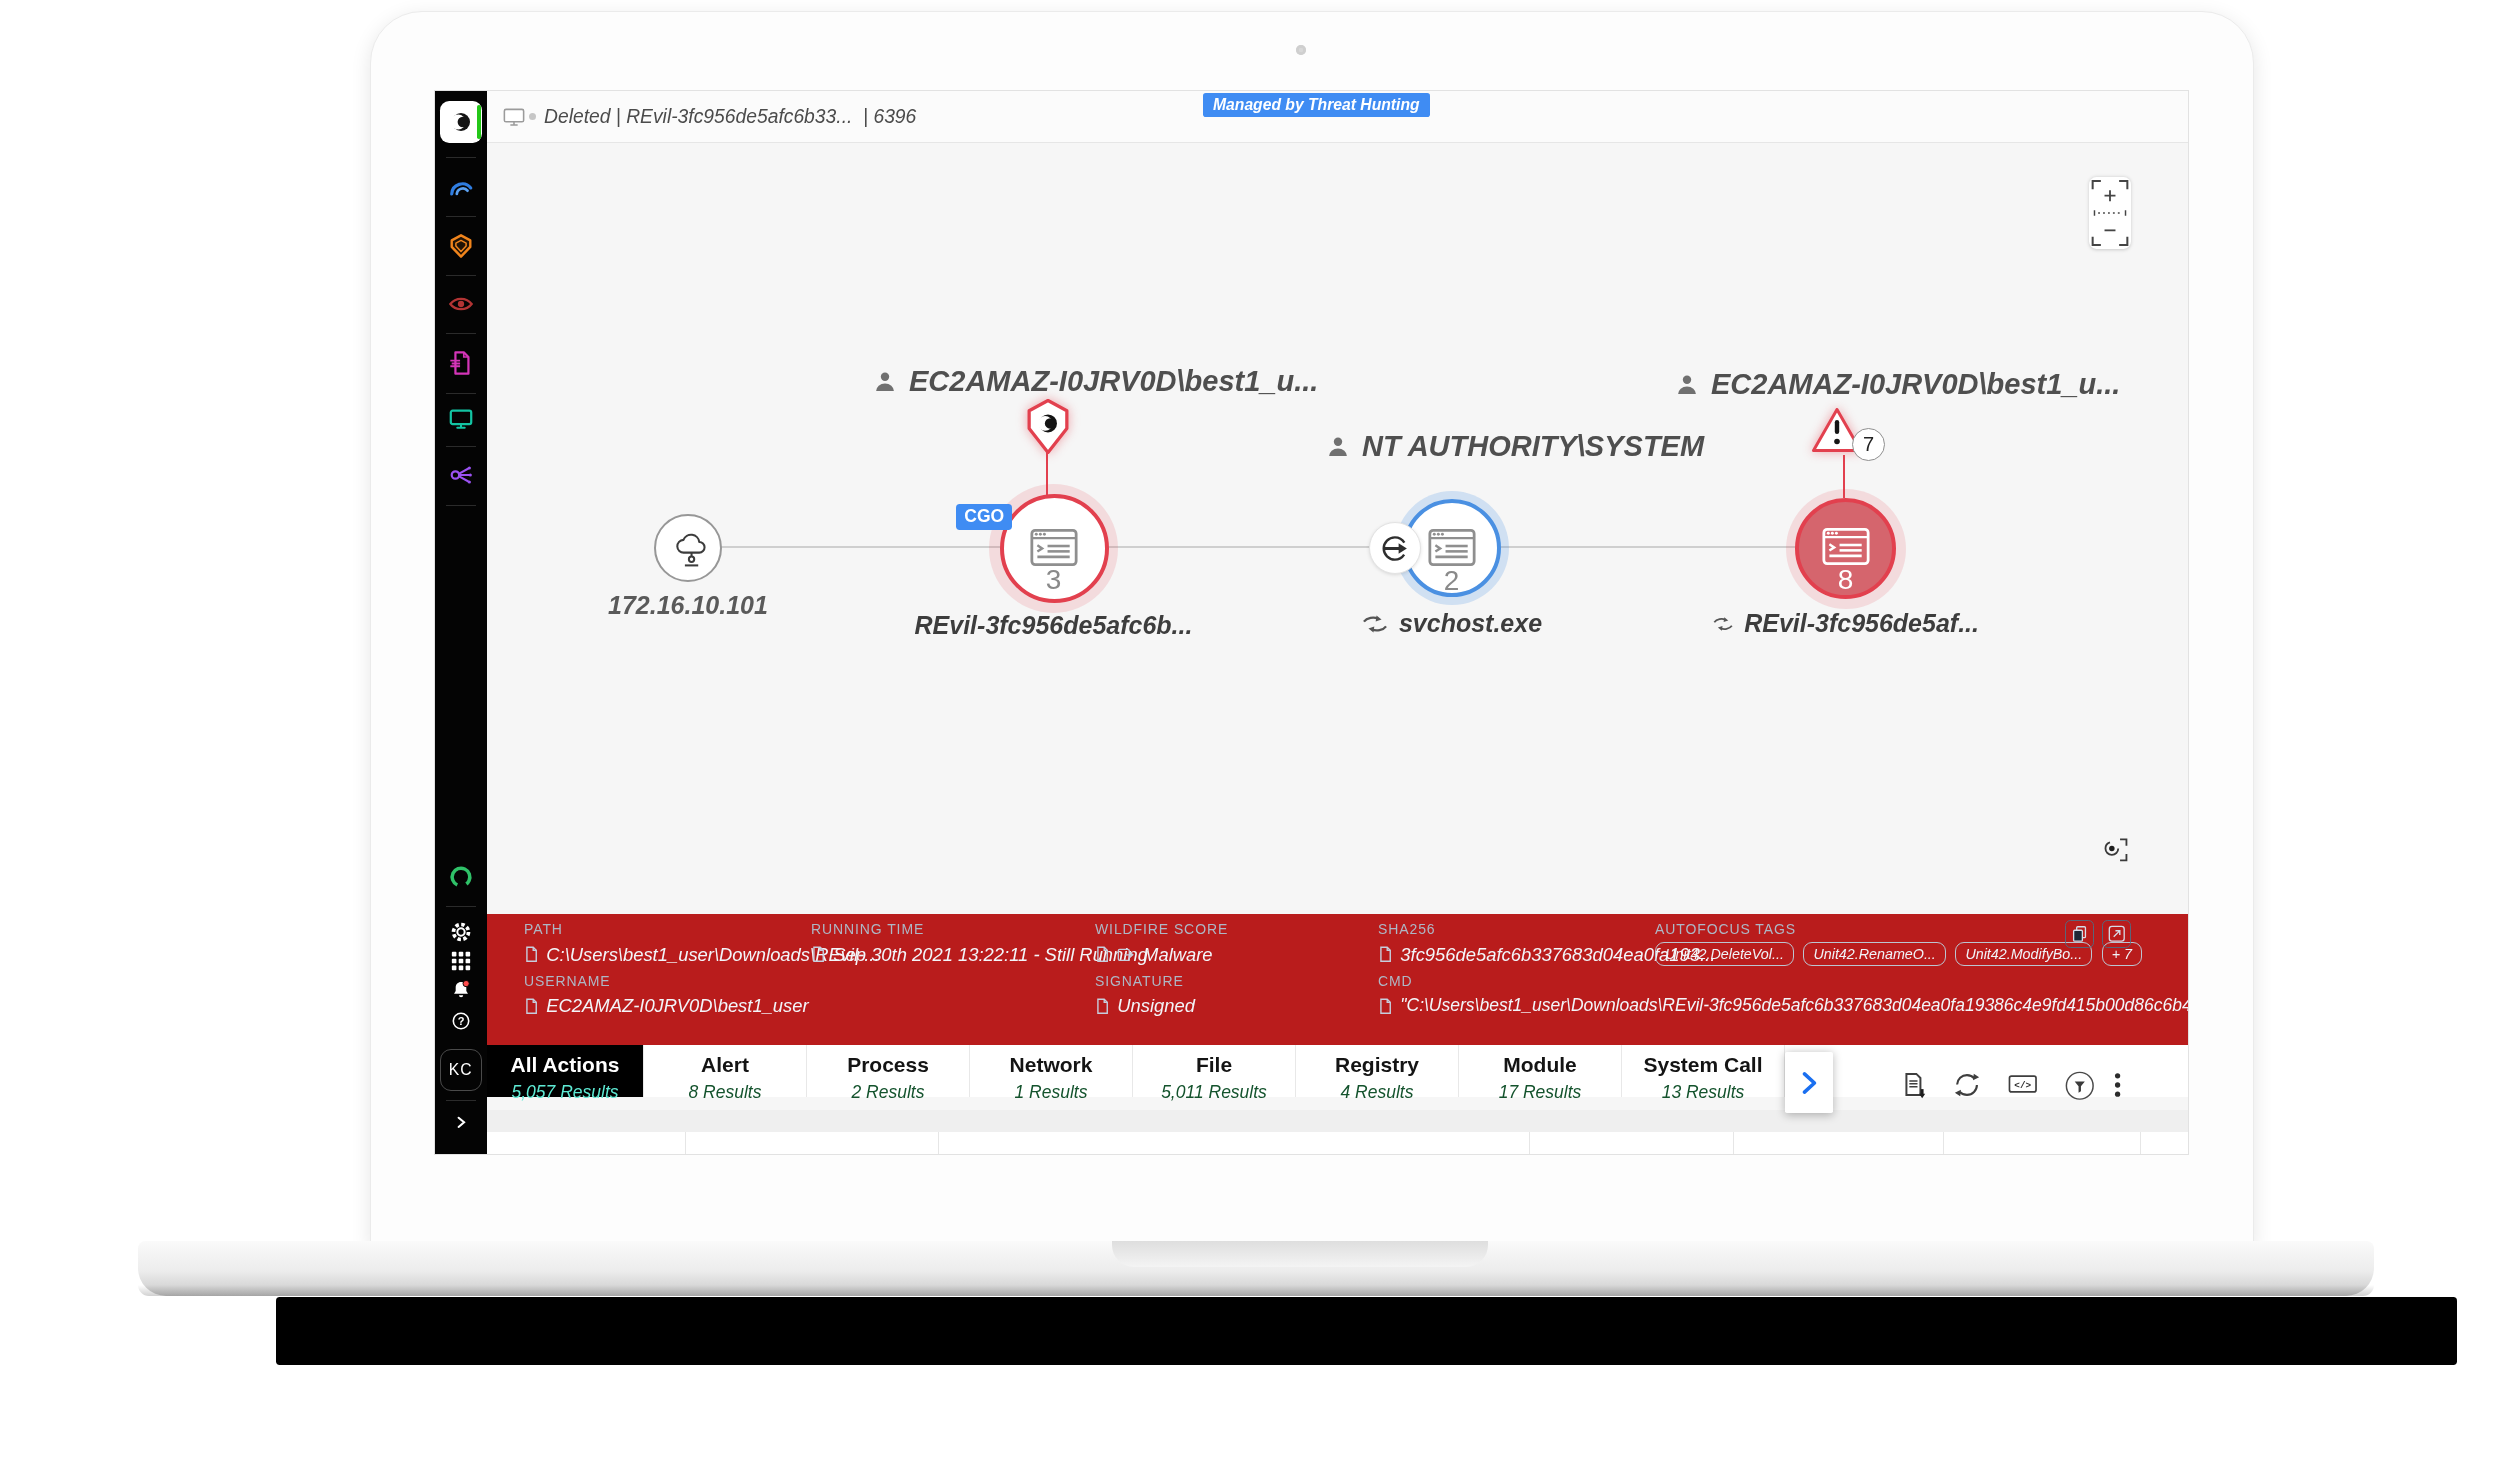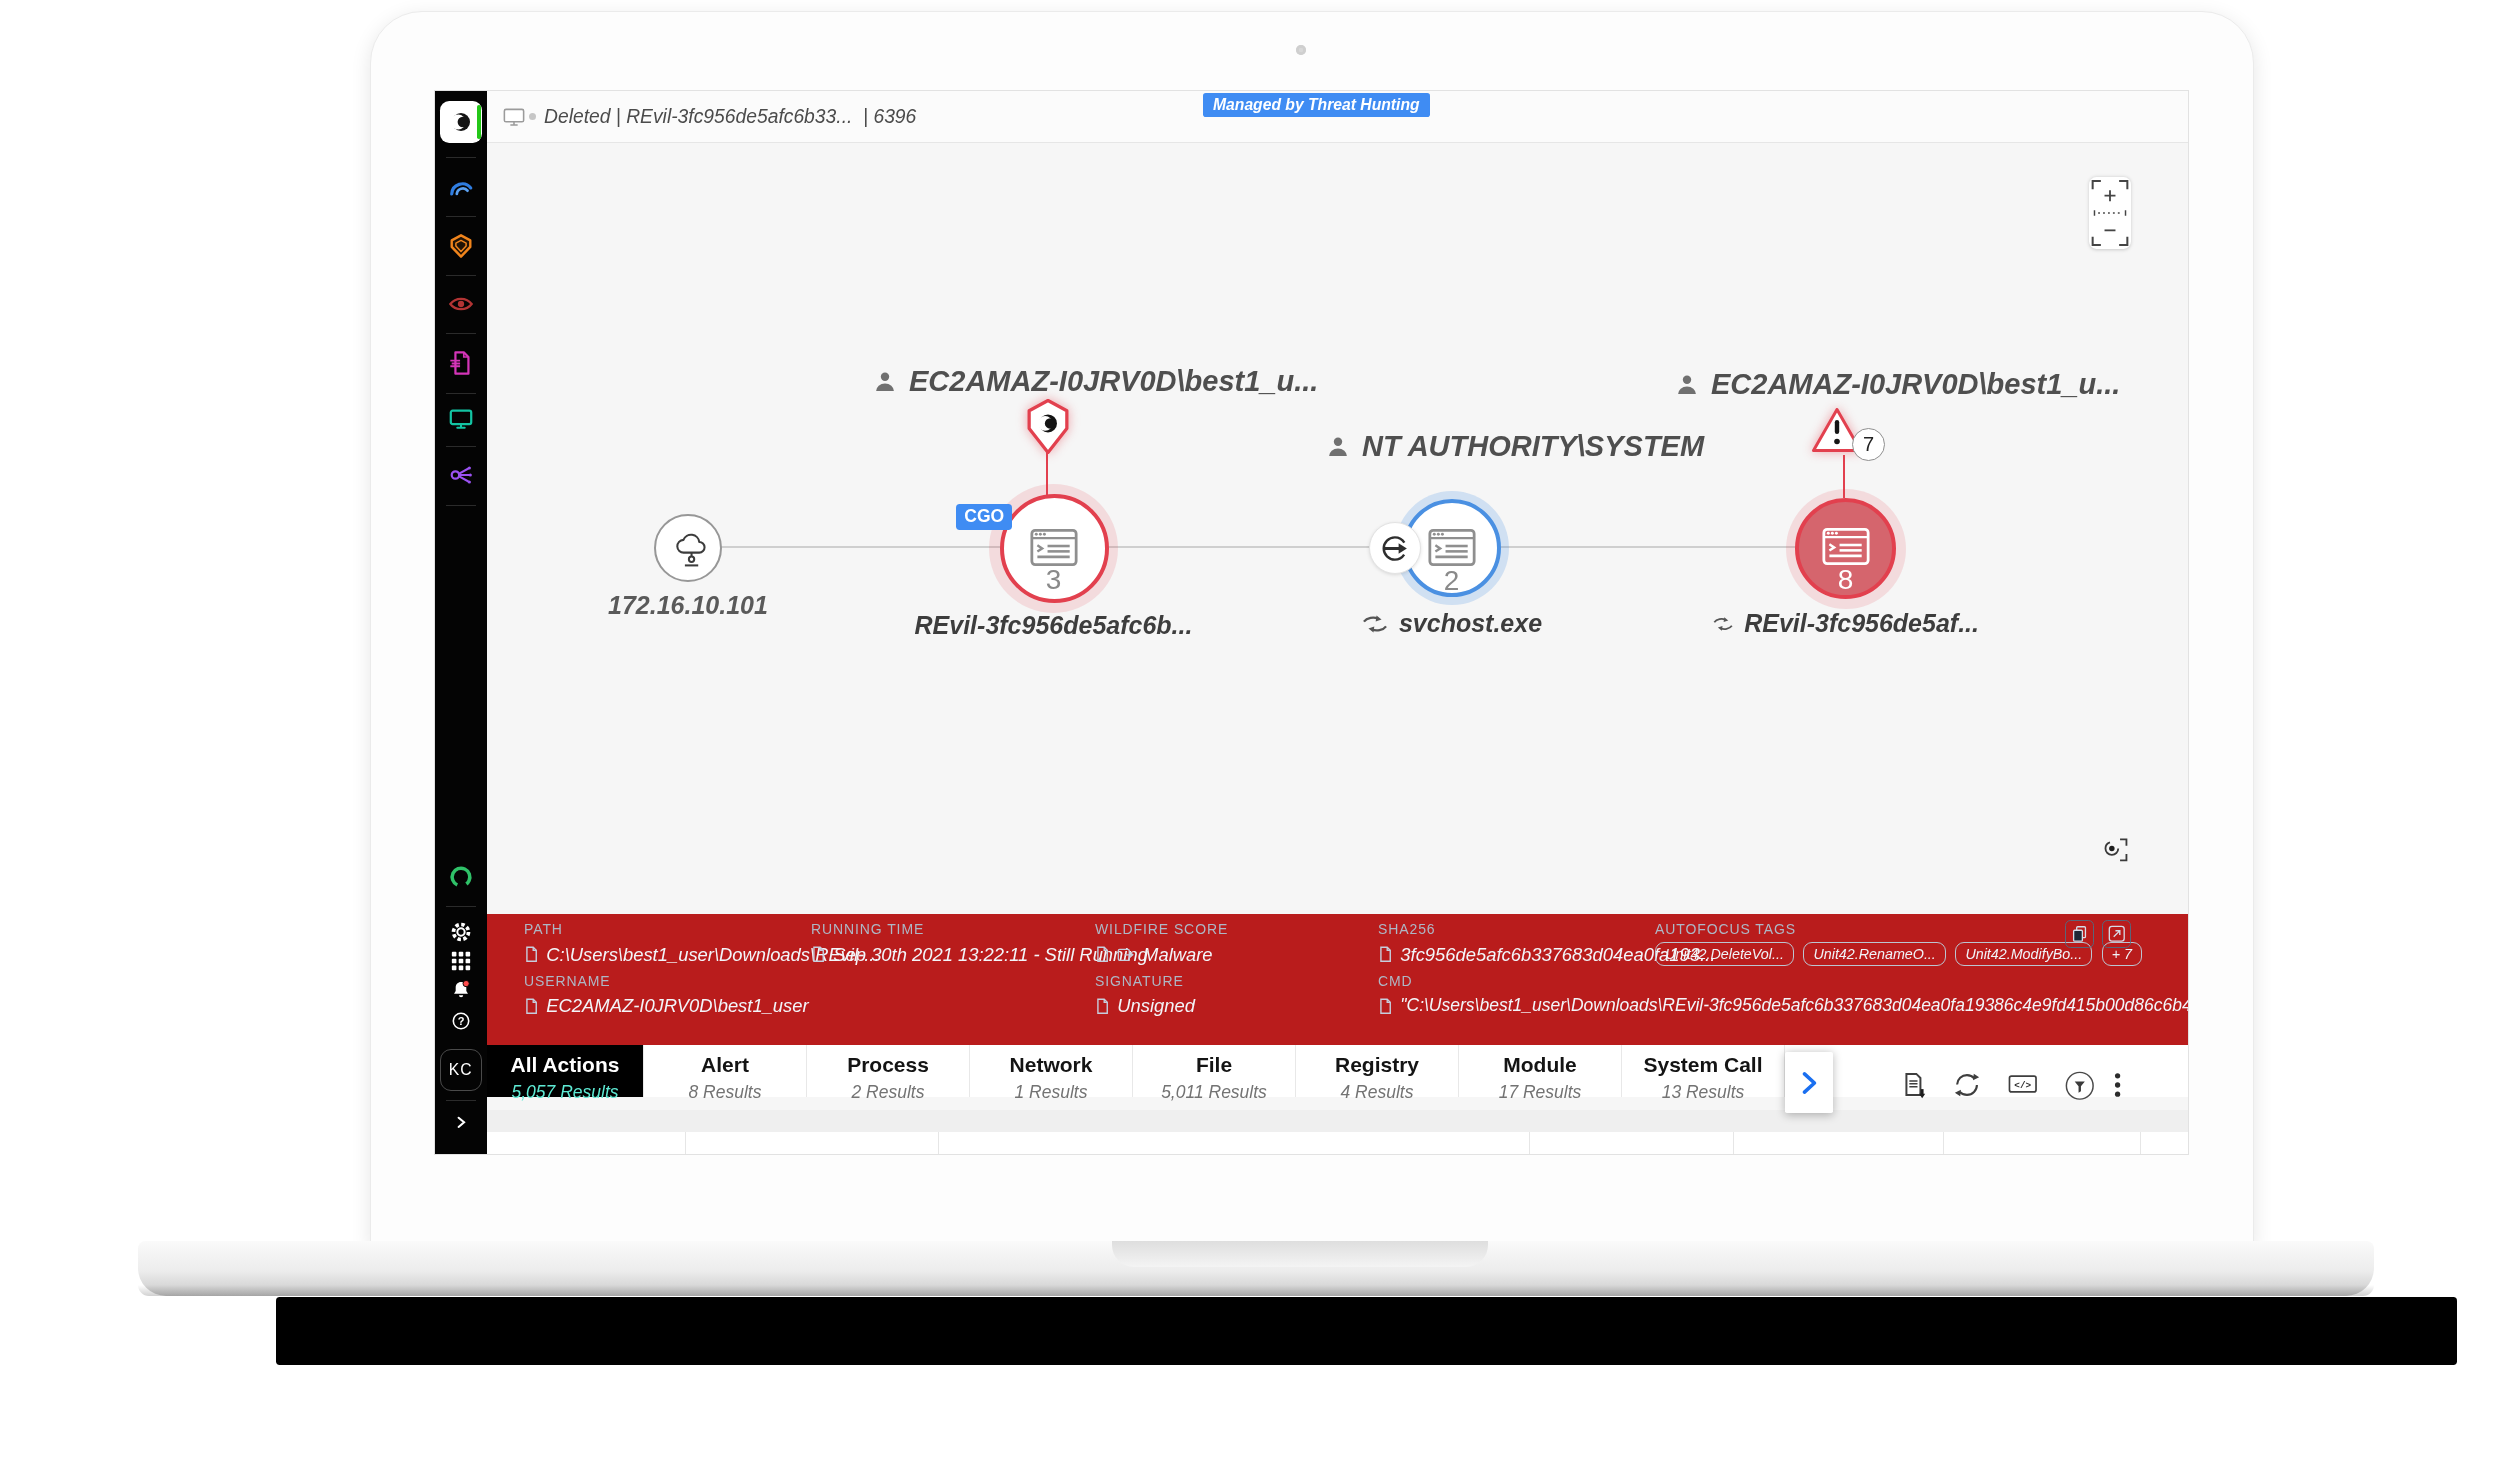--- a/index.html
+++ b/index.html
@@ -77,21 +77,21 @@
   .chips{position:absolute;left:1168px;top:28px;display:flex;gap:9.2px;align-items:center;}
   .chip{border:1.3px solid #bcc4d0;border-radius:9px;color:#f1f3f8;font-size:14.3px;font-style:italic;
         padding:2.8px 9.2px 3.7px;white-space:nowrap;cursor:pointer;}
   .pbtn{position:absolute;top:5.5px;width:28.5px;height:28.5px;border:1.3px solid #5a6578;border-radius:5.5px;
         box-sizing:border-box;display:flex;align-items:center;justify-content:center;cursor:pointer;}
   
   .tabsrow{position:absolute;left:52px;top:954px;right:0;height:52px;background:#fff;z-index:11;display:flex;}
   .tab{width:163px;box-sizing:border-box;border-right:0.9px solid #e8e8e8;text-align:center;padding-top:8.3px;cursor:pointer;}
   .tab:first-child{width:157px;}
   .tab .tl{font-size:21px;color:#141414;font-weight:bold;}
-  .tab .tr{font-size:17.5px;color:#737373;font-style:italic;margin-top:4.6px;}
+  .tab .tr{font-size:17.5px;color:#14532d;font-style:italic;margin-top:4.6px;}
   .tab.active{background:#000;}
   .tab.active .tl{color:#fff;}
   .tab.active .tr{color:#5eead4;}
   .chevcard{position:absolute;left:1298px;top:7.4px;width:48px;height:61px;background:#fff;border-radius:1.8px;
             box-shadow:0 1.8px 9.2px rgba(0,0,0,.28);display:flex;align-items:center;justify-content:center;cursor:pointer;z-index:12;}
   .chevcard svg{display:block;}
   .trbtn{position:absolute;top:26px;width:29.5px;height:29.5px;cursor:pointer;}
   
   .strip{position:absolute;left:52px;top:1019px;right:0;height:22px;background:#efefef;border-bottom:0.9px solid #dadada;z-index:10;}
   .tstub{position:absolute;left:52px;top:1041px;right:0;height:22px;background:#fff;z-index:10;}

